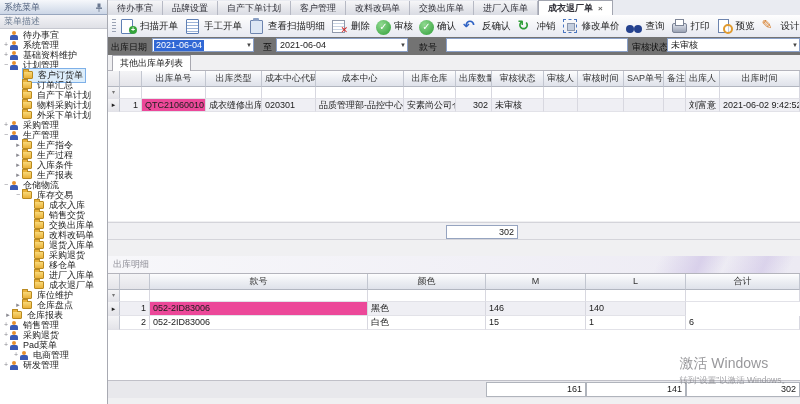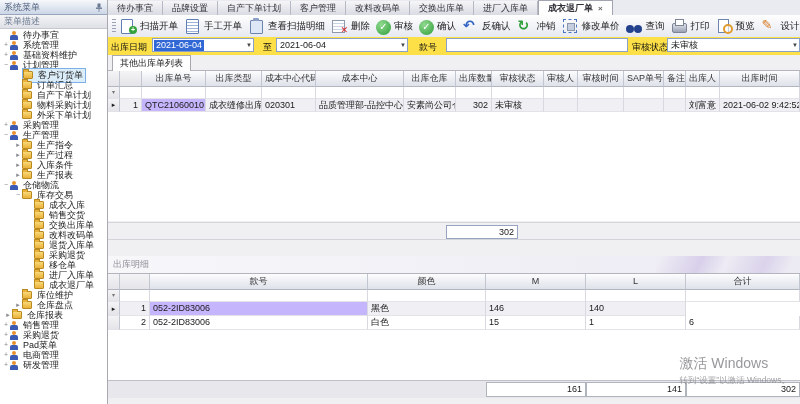--- a/index.html
+++ b/index.html
@@ -53,21 +53,21 @@
   .ic-dash::before{content:"";position:absolute;left:1px;top:1px;width:12px;height:12px;border:1px dashed #4a76c0;}
   .ic-dash::after{content:"";position:absolute;left:5px;top:5px;width:6px;height:6px;background:#c4cede;border:1px solid #8a96ac;}
   .ic-bino::before{content:"";position:absolute;left:0;bottom:1px;width:8px;height:8px;border-radius:50%;background:#24418e;}
   .ic-bino::after{content:"";position:absolute;right:1px;bottom:1px;width:8px;height:8px;border-radius:50%;background:#24418e;}
   .ic-print::before{content:"";position:absolute;left:1px;top:5px;width:13px;height:8px;background:linear-gradient(#dfe3ec,#9aa2b4);border:1px solid #7c8496;border-radius:2px;}
   .ic-print::after{content:"";position:absolute;left:4px;top:1px;width:7px;height:5px;background:#fff;border:1px solid #7c8496;}
   .ic-preview::before{content:"";position:absolute;left:2px;top:1px;width:9px;height:12px;background:#fff;border:1px solid #6d84ae;}
   .ic-preview::after{content:"";position:absolute;right:0;bottom:0;width:6px;height:6px;border:2px solid #e09a2e;border-radius:50%;background:rgba(255,255,255,.6);}
   .ic-pencil::after{content:"✎";position:absolute;left:1px;top:-1px;color:#d4761e;font-size:13px;}
   
-  #filterbar{position:absolute;left:108px;top:37px;right:0;height:18px;background:#fde047;}
+  #filterbar{position:absolute;left:108px;top:37px;right:0;height:18px;background:#737373;}
   .flbl{position:absolute;top:4px;color:#101010;}
   .combo{position:absolute;top:1px;height:14px;background:#fff;border:1px solid #8aa0c8;box-sizing:border-box;}
   .combo .cval{position:absolute;left:1px;top:1px;line-height:11px;padding:0 2px;white-space:nowrap;}
   .combo .sel{background:#3168d5;color:#fff;}
   .carrow{position:absolute;right:1px;top:3px;font-size:6px;color:#444;}
   .finput{position:absolute;top:1px;height:14px;background:#fff;border:1px solid #8aa0c8;box-sizing:border-box;font-size:9px;padding:0 2px;font-family:inherit;}
   
   #listtab{position:absolute;left:112px;top:55px;height:15px;background:#fff;border:1px solid #a8a8b0;border-bottom:none;
            display:flex;align-items:center;padding:0 7px;z-index:3;}
   
@@ -78,21 +78,21 @@
   .gc{box-sizing:border-box;border-right:1px solid #d8d8e0;border-bottom:1px solid #e2e2e8;padding:0 3px;
       overflow:hidden;white-space:nowrap;flex:none;}
   .gh .gc{background:linear-gradient(#fdfdfe,#ebedf2 55%,#dfe2ea);border-right:1px solid #c2c6d0;border-bottom:1px solid #b2b6c0;
           text-align:center;color:#333;height:16px;line-height:15px;}
   .gf .gc{height:12px;line-height:11px;background:#fff;}
   .gd .gc{height:13px;line-height:12px;}
   #detgrid .gd .gc{height:14px;line-height:13px;}
   .gutter{background:linear-gradient(#f4f4f6,#e4e4e9) !important;border-right:1px solid #c2c6d0 !important;
           text-align:center;color:#222;padding:0 1px;}
   .shade{background:#efeff4;}
-  .white{background:#c4b5fd;}
+  .white{background:#ec4899;}
   
   #sumbar{position:absolute;left:108px;top:222px;right:0;height:18px;background:#f0f0f3;border:1px solid #d4d4da;border-left:none;border-right:none;box-sizing:border-box;}
   #sumbox{position:absolute;left:338px;top:2px;width:64px;height:12px;background:#fff;border:1px solid #96a4c0;
           text-align:right;line-height:12px;padding:0 3px;}
   #dethead{position:absolute;left:108px;top:256px;right:0;height:17px;background:linear-gradient(90deg,#f7f7fa,#eceaf3);
            color:#8d8d96;display:flex;align-items:center;padding:0 5px;box-sizing:border-box;}
   #dethead::after{content:"";position:absolute;right:0;top:0;width:320px;height:17px;
            background:linear-gradient(115deg,transparent 55%,rgba(176,156,216,.35) 68%,transparent 76%,rgba(176,156,216,.30) 88%,transparent 96%);}
   #totrow{position:absolute;left:108px;top:380px;right:0;height:17px;background:#e8e8ec;border-top:1px solid #c0c0c8;display:flex;}
   .totspacer{box-sizing:border-box;height:17px;flex:none;}
@@ -336,21 +336,21 @@
             <span class="tlabel">采购退货</span>
           </span>
         </div>
         <div class="titem" style="padding-left: 2px;">
           <span class="texp">+</span>
           <span style="display: inline-flex; align-items: center;">
             <span class="t-user"></span>
             <span class="tlabel">Pad菜单</span>
           </span>
         </div>
-        <div class="titem" style="padding-left: 2px;">
+        <div class="titem" style="padding-left: 12px;">
           <span class="texp">+</span>
           <span style="display: inline-flex; align-items: center;">
             <span class="t-user"></span>
             <span class="tlabel">电商管理</span>
           </span>
         </div>
         <div class="titem" style="padding-left: 2px;">
           <span class="texp">+</span>
           <span style="display: inline-flex; align-items: center;">
             <span class="t-user"></span>

